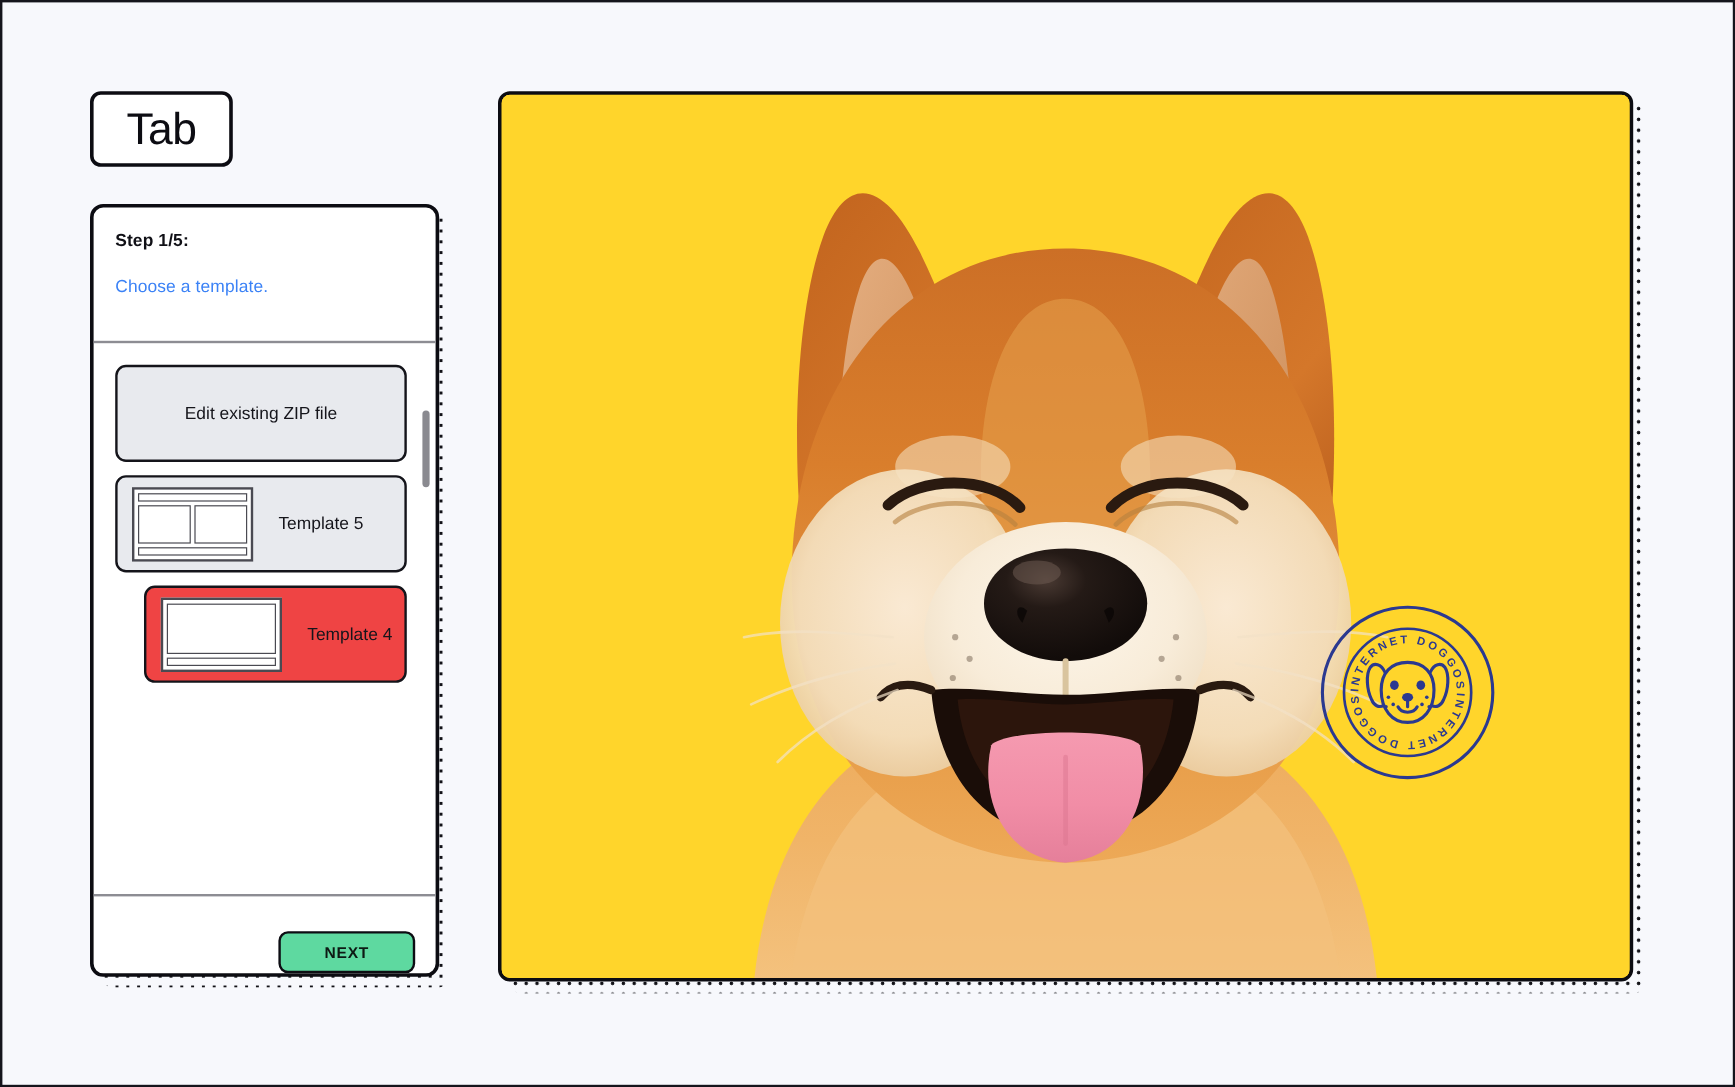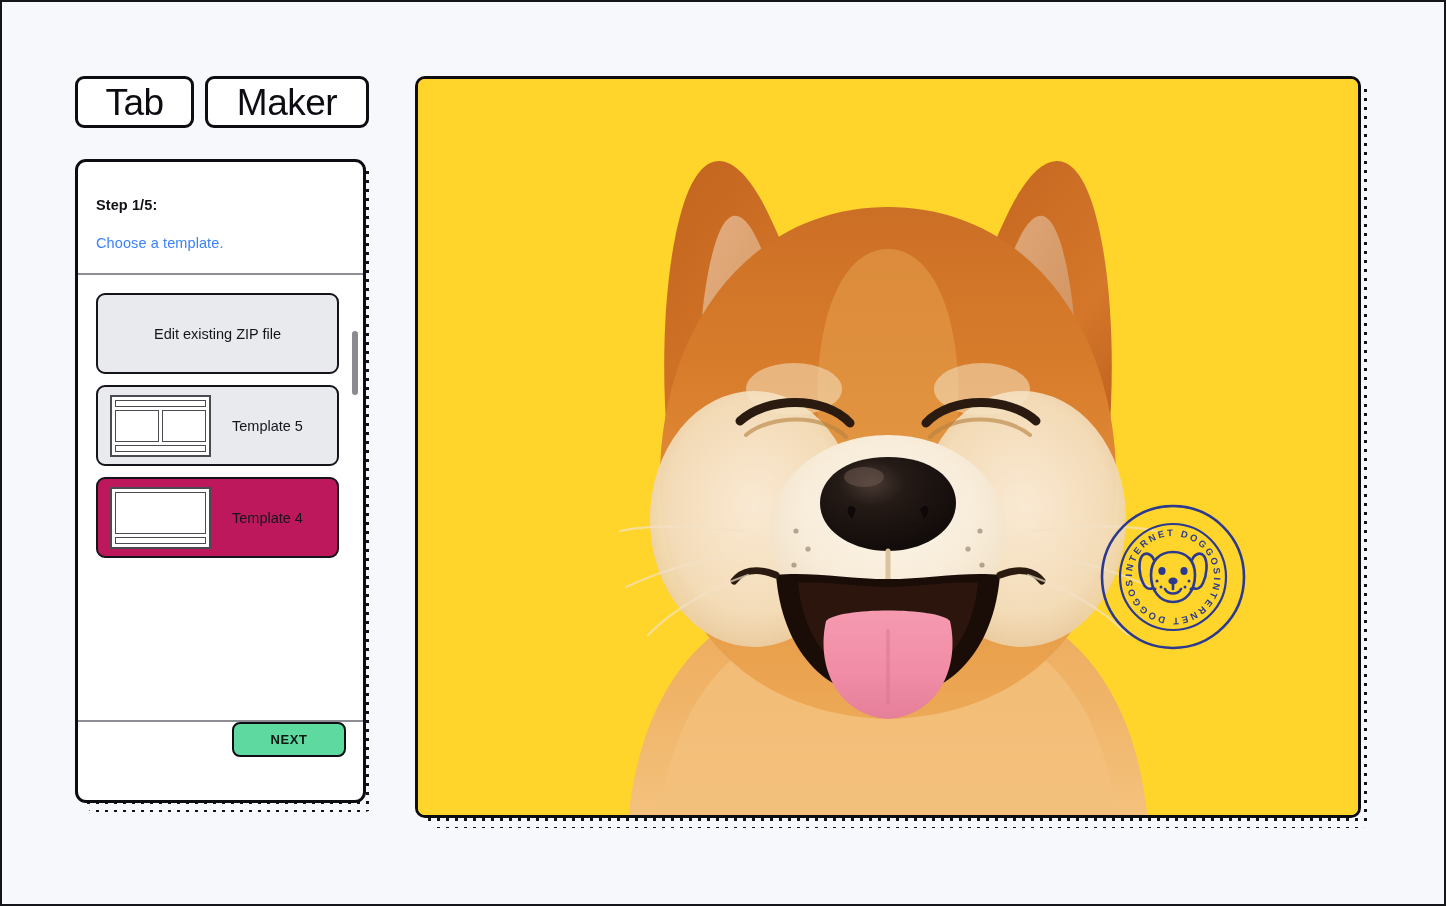--- a/index.html
+++ b/index.html
@@ -37,21 +37,21 @@
   
   #logo {
     display: flex;
     gap: 11px;
     margin-bottom: 31px;
   }
   .logo-box {
     border: 3px solid #0c0c12;
     border-radius: 9px;
     background: #ffffff;
-    height: 52px;
+    height: 63px;
     display: flex;
     align-items: center;
     justify-content: center;
     padding: 0 16px;
   }
   .logo-box span {
     font-size: 37px;
     font-weight: 400;
     letter-spacing: -0.5px;
     color: #0c0c12;
@@ -96,21 +96,20 @@
     padding: 20px 18px 18px 18px;
     height: 111px;
     flex: 0 0 auto;
   }
   #step-label {
     font-size: 14.5px;
     font-weight: bold;
     color: #101016;
     margin-bottom: 22px;
     letter-spacing: 0.1px;
-    margin-top: 15px;
   }
   #step-instruction {
     font-size: 14.5px;
     font-weight: 400;
     color: #3b82f6;
     letter-spacing: 0.1px;
   }
 
   #wizard-divider {
     height: 2px;
@@ -135,21 +134,22 @@
     height: 81px;
     border: 2.5px solid #14141a;
     border-radius: 9px;
     background: #e8eaee;
     display: flex;
     align-items: center;
     position: relative;
     flex: 0 0 auto;
   }
   .template-item.selected {
-    background: #be185d;
+    background: #ef4444;
+    margin-left: 24px;
   }
   .template-label {
     font-size: 14.5px;
     color: #15151b;
     position: absolute;
     left: 50%;
     transform: translateX(-50%);
     white-space: nowrap;
   }
   .template-item.no-thumb .template-label {
@@ -216,24 +216,24 @@
     border-radius: 3px;
   }
 
   
   #wizard-footer-divider {
     height: 2px;
     background: #8d8d93;
     flex: 0 0 auto;
   }
   #wizard-footer {
-    height: 78px;
-    flex: 0 0 auto;
-    display: flex;
-    align-items: flex-start;
+    height: 64px;
+    flex: 0 0 auto;
+    display: flex;
+    align-items: flex-end;
     justify-content: flex-end;
     padding-right: 17px;
   }
   #next-button {
     width: 114px;
     height: 35px;
     background: #5ed9a0;
     border: 2.5px solid #0d0d13;
     border-radius: 8px;
     display: flex;
@@ -308,23 +308,20 @@
 </head>
 <body>
 
 <div id="page-frame"></div>
 
 <div id="left-column">
 
   <div id="logo">
     <div class="logo-box" id="logo-box-tab">
       <span>Tab</span>
-    </div>
-    <div class="logo-box" id="logo-box-maker">
-      <span>Maker</span>
     </div>
   </div>
 
   <div id="wizard-shadow-wrap">
     <div id="wizard-dots"></div>
 
     <div id="wizard-panel">
 
       <div id="wizard-header">
         <div id="step-label">Step 1/5:</div>

